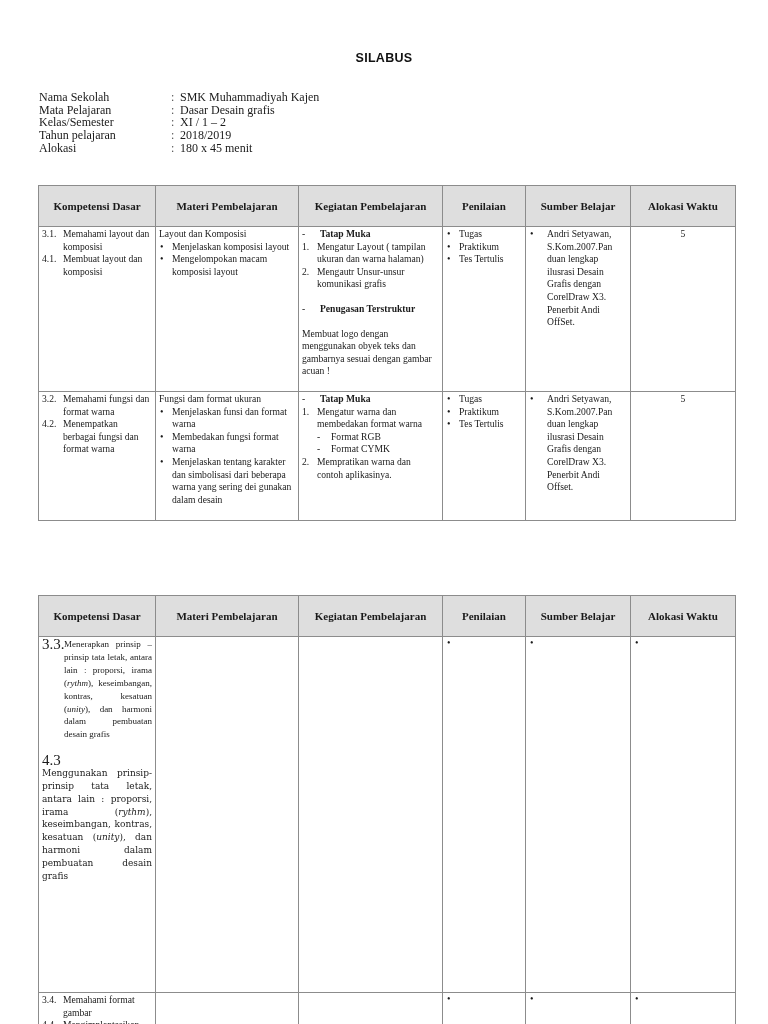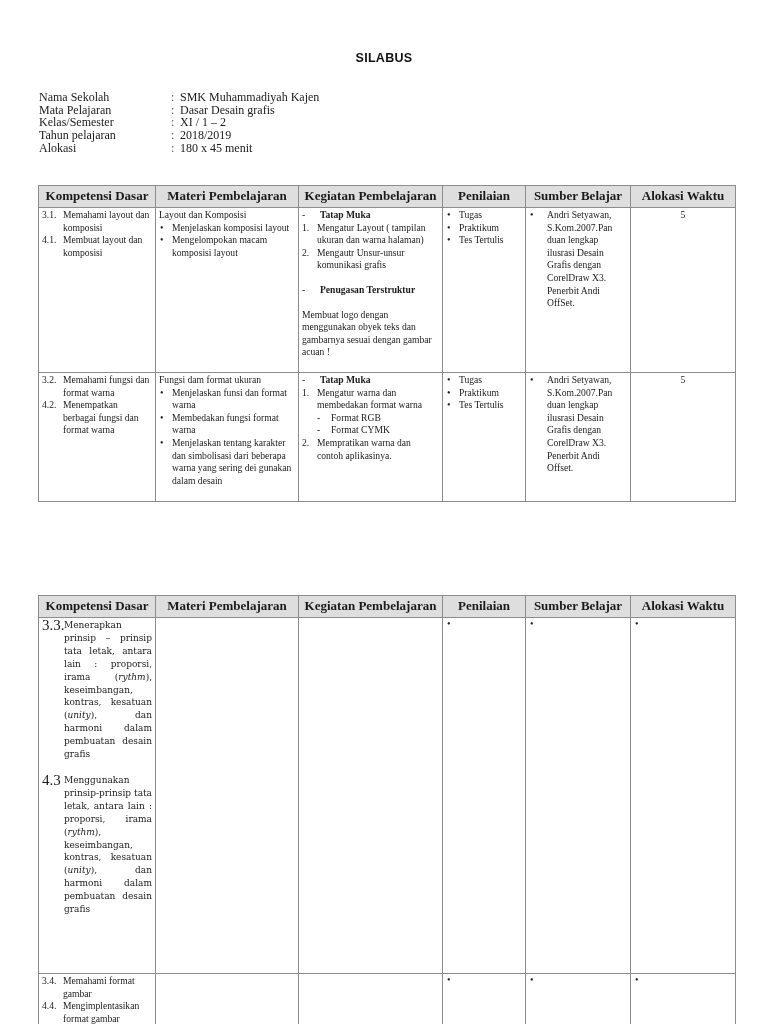--- a/index.html
+++ b/index.html
@@ -6,21 +6,21 @@
     html, body { width: 768px; height: 1024px; overflow: hidden; background: #ffffff; }
     body { position: relative; font-family: "Liberation Serif", "DejaVu Serif", serif; color: #1a1a1a; font-size: 10px; line-height: 12.6px; }
     .title { position: absolute; top: 52px; left: 0; width: 768px; text-align: center; font-family: "Liberation Sans", "DejaVu Sans", sans-serif; font-weight: bold; font-size: 12.5px; letter-spacing: 0.3px; color: #111; }
     .info { position: absolute; top: 91px; left: 39px; }
     .info-row { display: flex; height: 12.7px; font-size: 12px; }
     .info-label { width: 132px; }
     .info-colon { width: 9px; color: #555; }
     .info-value { }
     table.silabus { position: absolute; left: 38px; width: 697px; border-collapse: collapse; table-layout: fixed; font-size: 9.6px; line-height: 12.6px; }
     table.silabus th, table.silabus td { border: 1.4px solid #8c8c8c; vertical-align: top; }
-    table.silabus th { background: #dedede; font-weight: bold; text-align: center; height: 22px; vertical-align: middle; font-size: 13px; }
+    table.silabus th { background: #dedede; font-weight: bold; text-align: center; height: 41px; vertical-align: middle; font-size: 11px; }
     td { padding: 1px 3px 1px 3px; }
     .kd-item { display: flex; }
     .kd-num { width: 21px; flex: none; }
     .kd-text { flex: 1; }
     .bold { font-weight: normal; }
     ul.b { list-style: none; }
     ul.b li { position: relative; padding-left: 13px; }
     ul.b li::before { content: "\2022"; position: absolute; left: 1px; top: 0; font-size: 10px; }
     ul.b2 li { padding-left: 18px; }
     .ol-item { display: flex; }
@@ -217,25 +217,25 @@
       <th>Penilaian</th>
       <th>Sumber Belajar</th>
       <th>Alokasi Waktu</th>
     </tr>
   </thead>
   <tbody>
     <tr style="height:356px;">
       <td>
         <div class="just-wrap">
           <span class="num">3.3.</span>
-          <span class="txt just" style="text-indent:0;">
+          <span class="txt just" style="text-indent:0;font-family:Liberation Serif, serif;">
             <span>Menerapkan prinsip – prinsip tata letak, antara lain : proporsi, irama (</span><i>rythm</i><span>), keseimbangan, kontras, kesatuan (</span><i>unity</i><span>), dan harmoni dalam pembuatan desain grafis</span>
           </span>
         </div>
-        <div class="just-wrap" style="margin-top:13px;">
+        <div class="just-wrap" style="margin-top:13px;flex-direction:column;">
           <span class="num">4.3</span>
           <span class="txt just">
             <span>Menggunakan prinsip-prinsip tata letak, antara lain : proporsi, irama (</span><i>rythm</i><span>), keseimbangan, kontras, kesatuan (</span><i>unity</i><span>), dan harmoni dalam pembuatan desain grafis</span>
           </span>
         </div>
       </td>
       <td></td>
       <td></td>
       <td>
           <div class="dot-only"></div>

